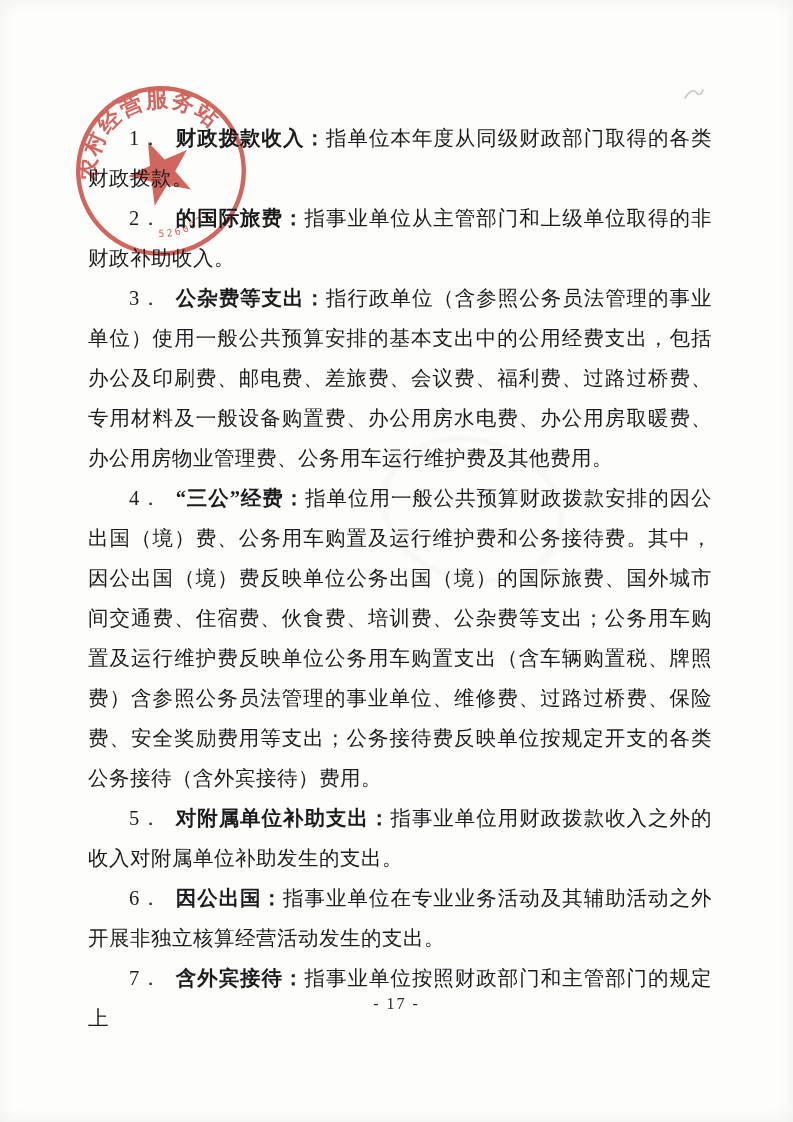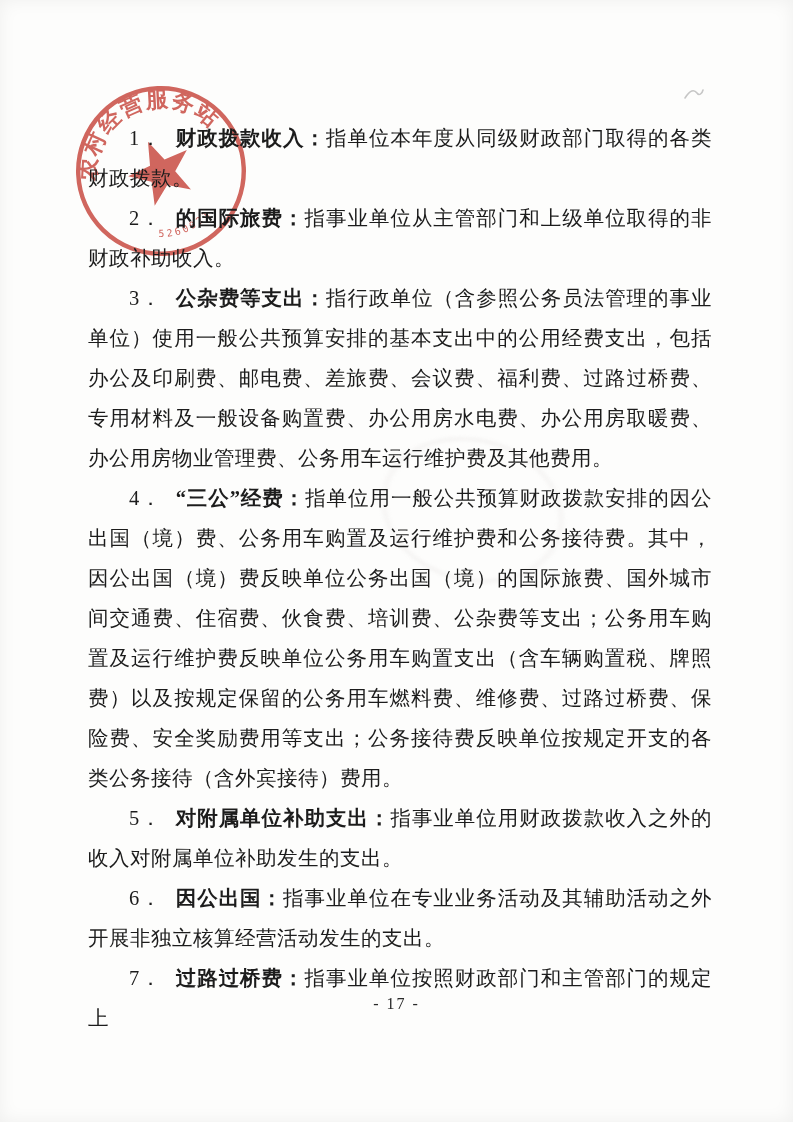--- a/index.html
+++ b/index.html
@@ -119,25 +119,25 @@
   </div>
 
   <div class="content">
 
     <p class="para"><span class="num">1．</span><span class="term">财政拨款收入：</span><span class="body">指单位本年度从同级财政部门取得的各类财政拨款。</span></p>
 
     <p class="para"><span class="num">2．</span><span class="term">的国际旅费：</span><span class="body">指事业单位从主管部门和上级单位取得的非财政补助收入。</span></p>
 
     <p class="para"><span class="num">3．</span><span class="term">公杂费等支出：</span><span class="body">指行政单位（含参照公务员法管理的事业单位）使用一般公共预算安排的基本支出中的公用经费支出，包括办公及印刷费、邮电费、差旅费、会议费、福利费、过路过桥费、专用材料及一般设备购置费、办公用房水电费、办公用房取暖费、办公用房物业管理费、公务用车运行维护费及其他费用。</span></p>
 
-    <p class="para"><span class="num">4．</span><span class="term">“三公”经费：</span><span class="body">指单位用一般公共预算财政拨款安排的因公出国（境）费、公务用车购置及运行维护费和公务接待费。其中，因公出国（境）费反映单位公务出国（境）的国际旅费、国外城市间交通费、住宿费、伙食费、培训费、公杂费等支出；公务用车购置及运行维护费反映单位公务用车购置支出（含车辆购置税、牌照费）以及按规定保留的公务用车燃料费、维修费、过路过桥费、保险费、安全奖励费用等支出；公务接待费反映单位按规定开支的各类公务接待（含外宾接待）费用。</span></p>
+    <p class="para"><span class="num">4．</span><span class="term">“三公”经费：</span><span class="body">指单位用一般公共预算财政拨款安排的因公出国（境）费、公务用车购置及运行维护费和公务接待费。其中，因公出国（境）费反映单位公务出国（境）的国际旅费、国外城市间交通费、住宿费、伙食费、培训费、公杂费等支出；公务用车购置及运行维护费反映单位公务用车购置支出（含车辆购置税、牌照费）含参照公务员法管理的事业单位、维修费、过路过桥费、保险费、安全奖励费用等支出；公务接待费反映单位按规定开支的各类公务接待（含外宾接待）费用。</span></p>
 
     <p class="para"><span class="num">5．</span><span class="term">对附属单位补助支出：</span><span class="body">指事业单位用财政拨款收入之外的收入对附属单位补助发生的支出。</span></p>
 
     <p class="para"><span class="num">6．</span><span class="term">因公出国：</span><span class="body">指事业单位在专业业务活动及其辅助活动之外开展非独立核算经营活动发生的支出。</span></p>
 
-    <p class="para"><span class="num">7．</span><span class="term">过路过桥费：</span><span class="body">指事业单位按照财政部门和主管部门的规定上</span></p>
+    <p class="para"><span class="num">7．</span><span class="term">含外宾接待：</span><span class="body">指事业单位按照财政部门和主管部门的规定上</span></p>
 
   </div>
 
   <div class="footer">- 17 -</div>
 
 </div>
 
 </body></html>

